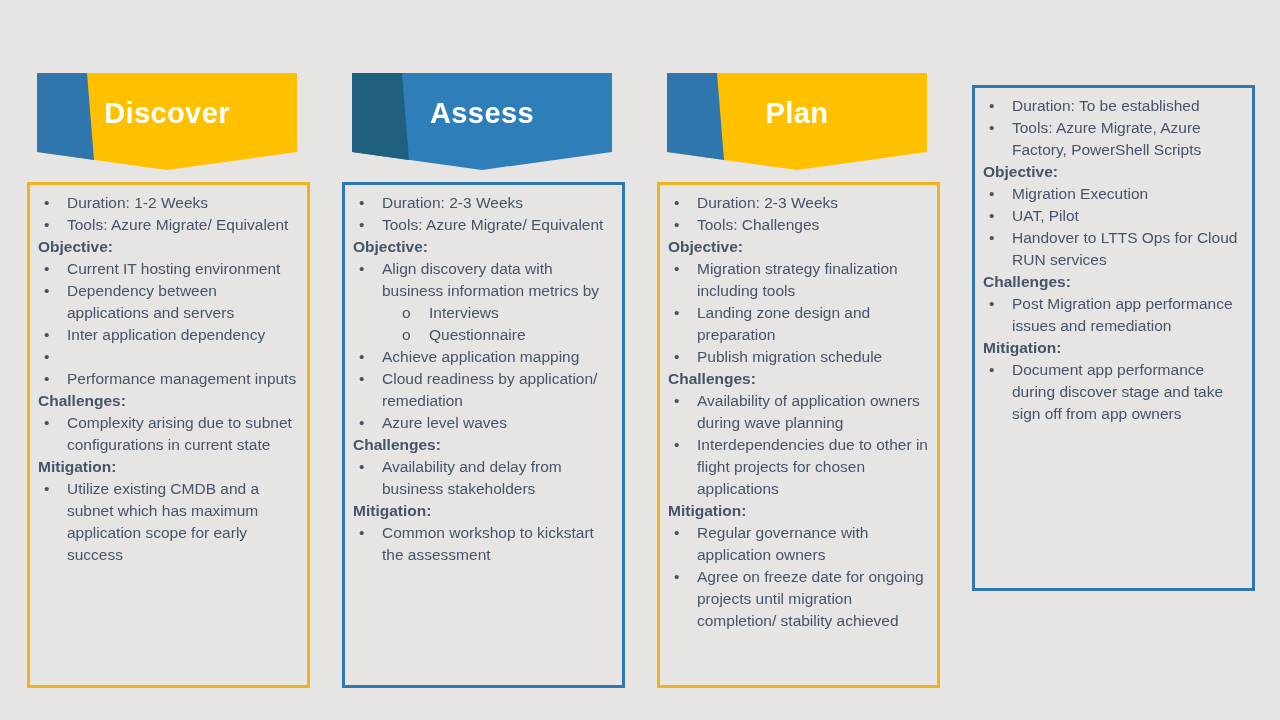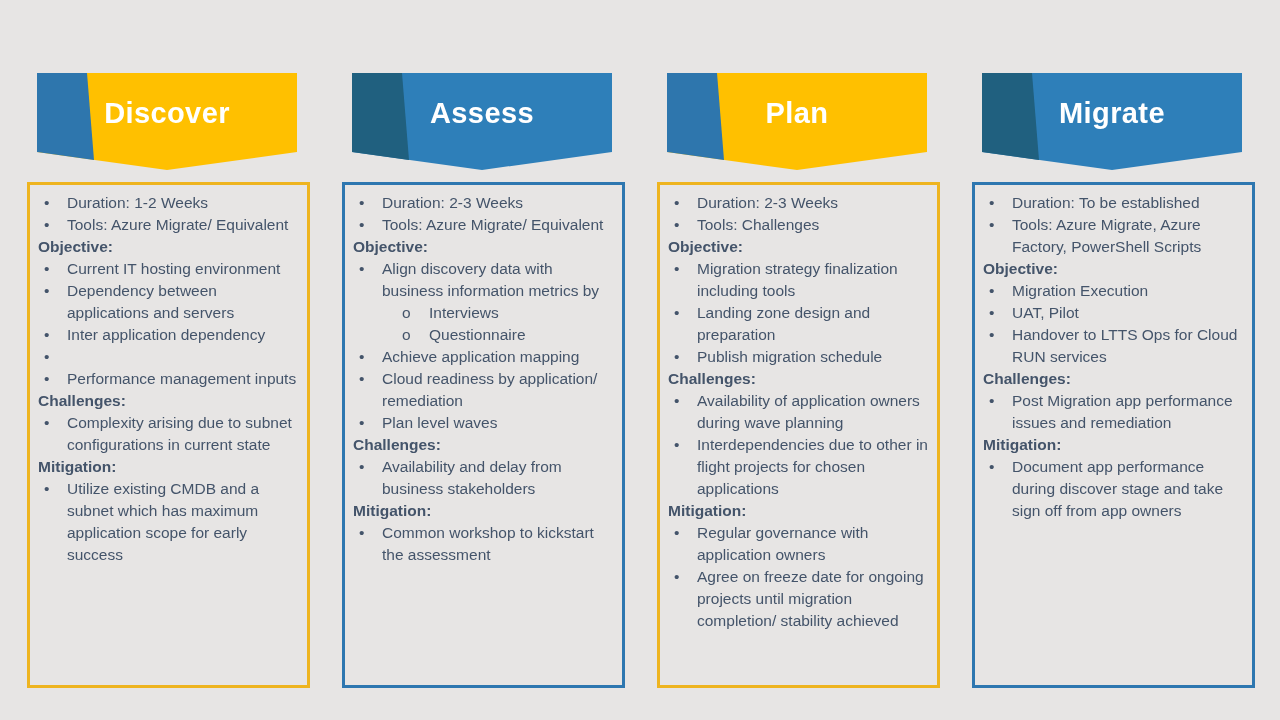--- a/index.html
+++ b/index.html
@@ -126,21 +126,21 @@
             <div class="row bullet">
               <span class="marker">•</span>
               <span class="txt">Achieve application mapping</span>
             </div>
             <div class="row bullet">
               <span class="marker">•</span>
               <span class="txt">Cloud readiness by application/ remediation</span>
             </div>
             <div class="row bullet">
               <span class="marker">•</span>
-              <span class="txt">Plan level waves</span>
+              <span class="txt">Azure level waves</span>
             </div>
             <div class="row heading">Challenges:</div>
             <div class="row bullet">
               <span class="marker">•</span>
               <span class="txt">Availability and delay from business stakeholders</span>
             </div>
             <div class="row heading">Mitigation:</div>
             <div class="row bullet">
               <span class="marker">•</span>
               <span class="txt">Common workshop to kickstart the assessment</span>
@@ -196,27 +196,20 @@
             </div>
             <div class="row bullet">
               <span class="marker">•</span>
               <span class="txt">Agree on freeze date for ongoing projects until migration completion/ stability achieved</span>
             </div>
           </div>
     </div>
   </div>
 
   <div class="column" style="--banner: #2E7FB9; --accent: #20607F; --border: #2E77B0;">
-    <div class="banner">
-      <svg viewBox="0 0 260 97" preserveAspectRatio="none" aria-hidden="true">
-        <polygon class="main-poly" points="0,0 260,0 260,79 130,97 0,79"></polygon>
-        <polygon class="accent-poly" points="0,0 50,0 57,87 0,79"></polygon>
-      </svg>
-      <div class="banner-title">Migrate</div>
-    </div>
     <div class="box">
       <div class="items">
             <div class="row bullet">
               <span class="marker">•</span>
               <span class="txt">Duration: To be established</span>
             </div>
             <div class="row bullet">
               <span class="marker">•</span>
               <span class="txt">Tools: Azure Migrate, Azure Factory, PowerShell Scripts</span>
             </div>

